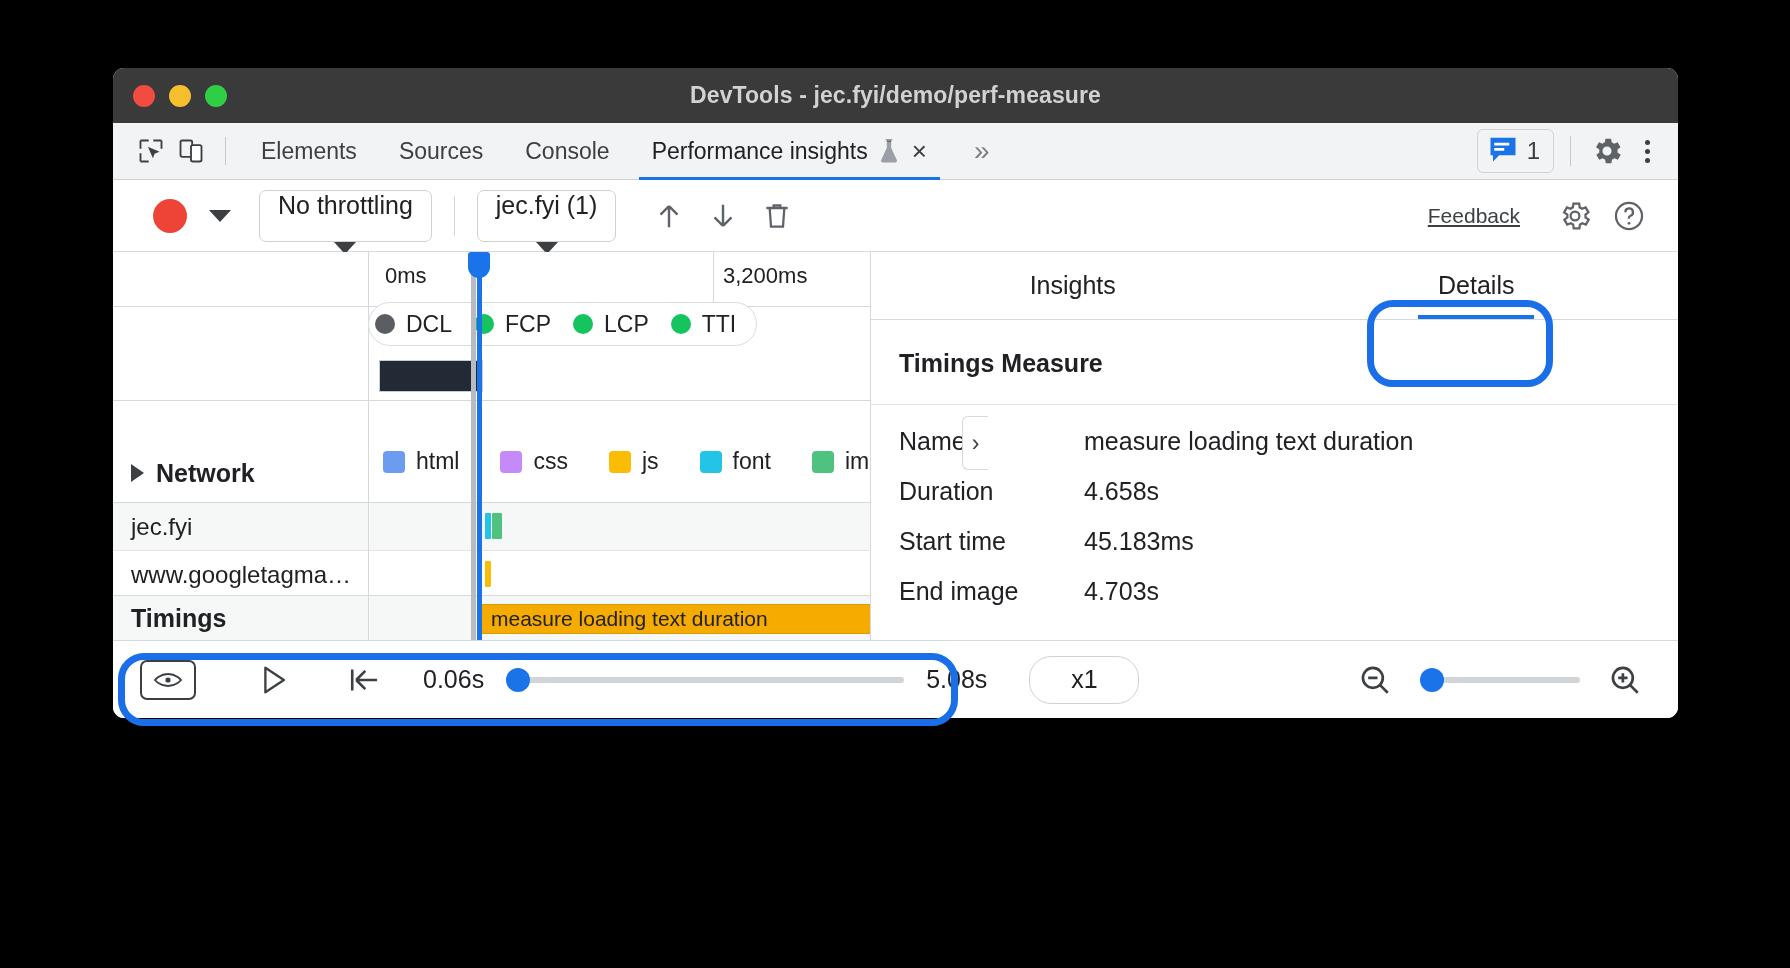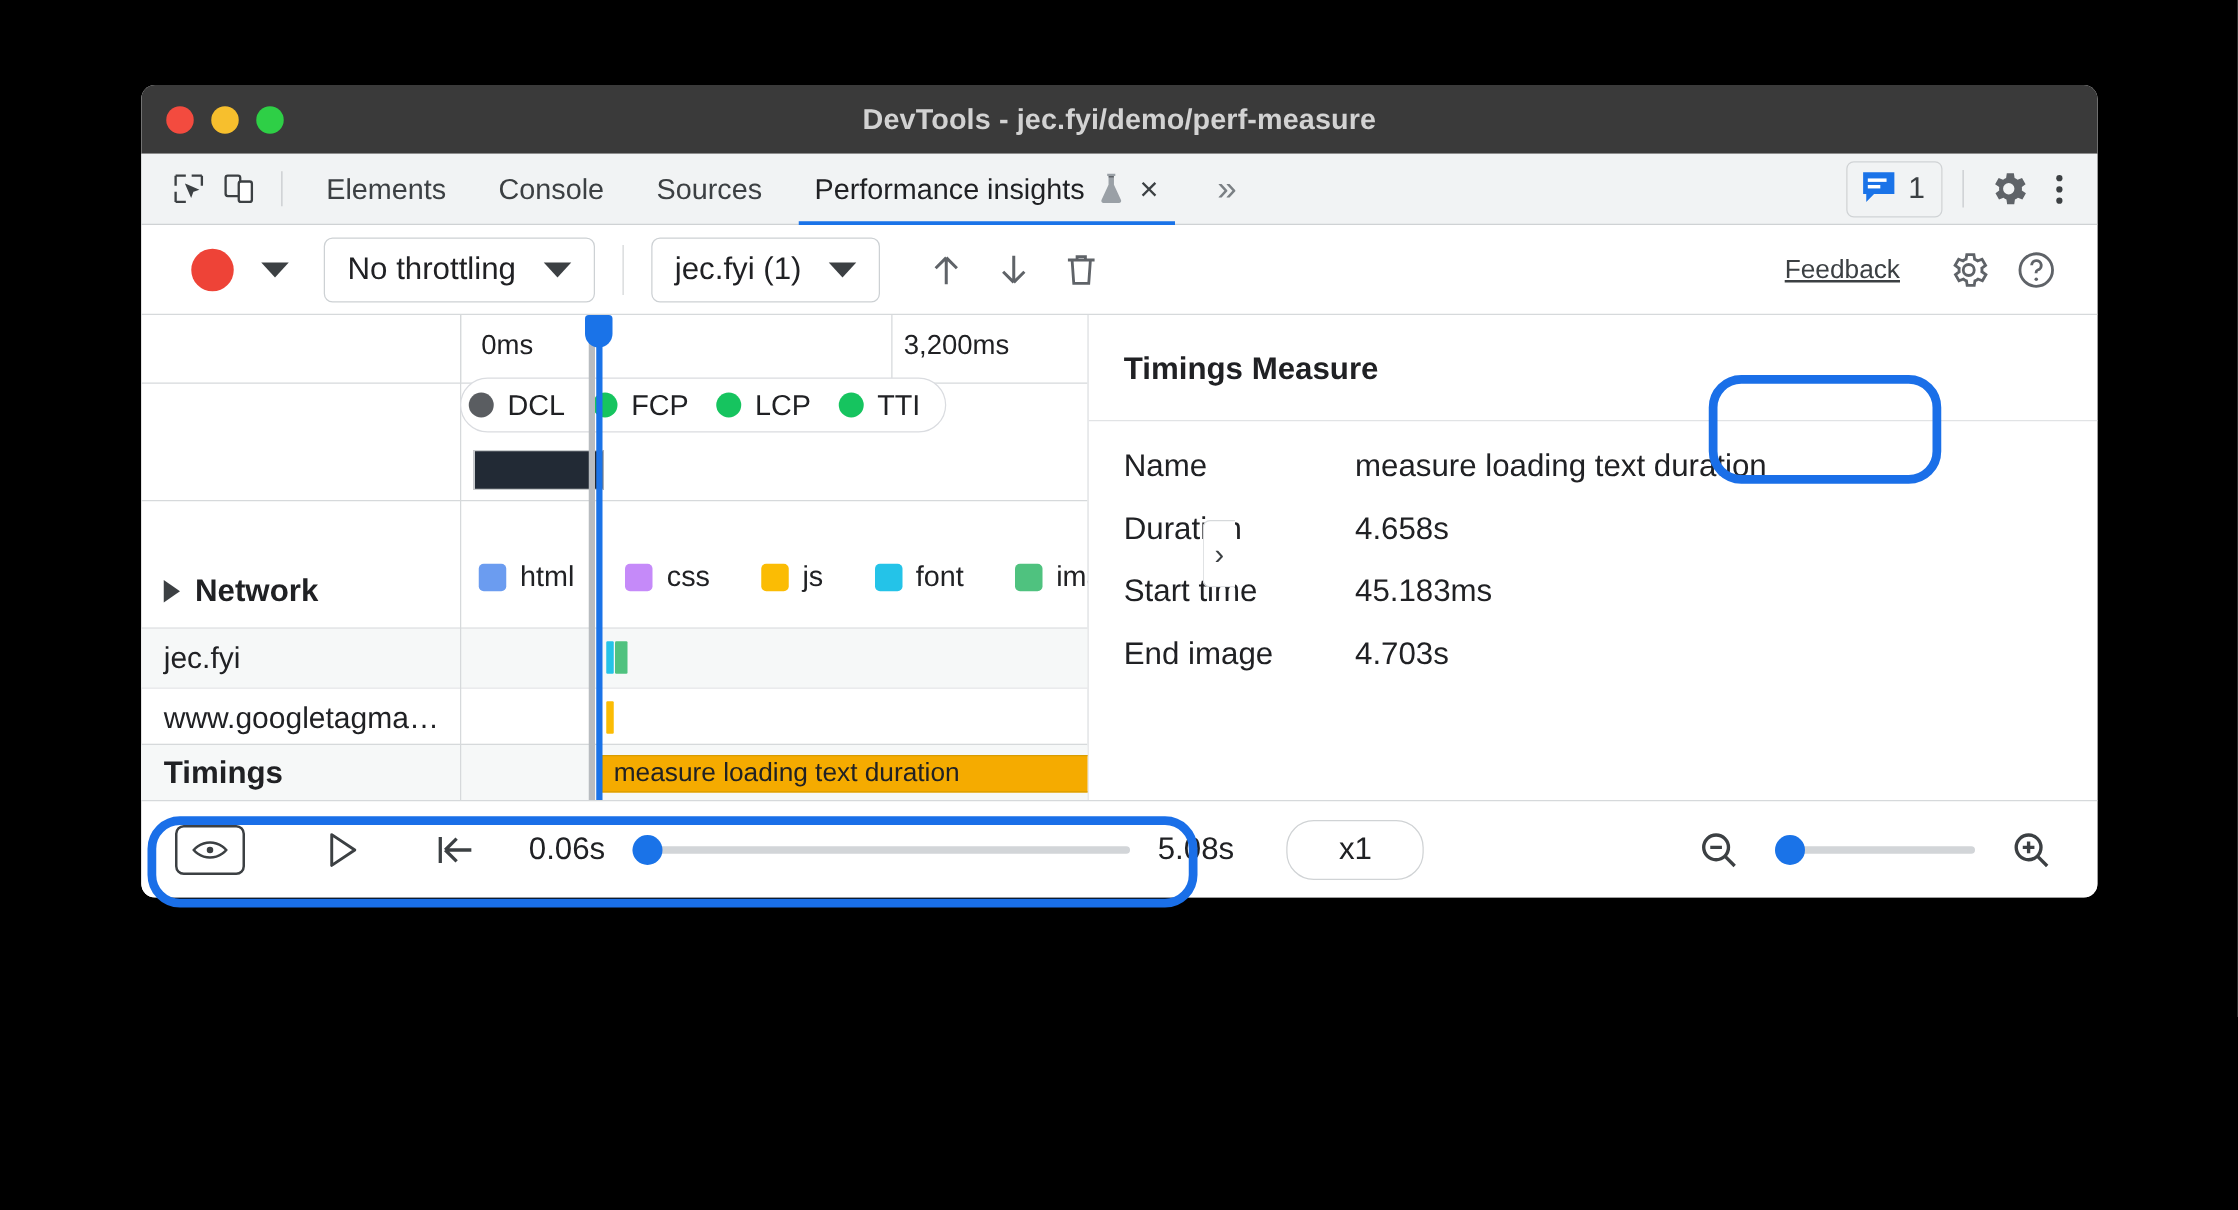--- a/index.html
+++ b/index.html
@@ -134,20 +134,21 @@
   .select {
     display: flex; align-items: center; justify-content: space-between;
     border: 1px solid #cdd1d4;
     border-radius: 7px;
     height: 52px;
     padding: 0 18px;
     font-size: 25px;
     color: #202124;
     background: #fff;
     gap: 22px;
+    flex-direction: column;
   }
   .select .caret { margin-left: 0; border-top-color: #3c4043; }
   .tool-sep { width: 1px; height: 40px; background: #d3d6d8; margin: 0 22px; }
   .icon-btn {
     width: 54px; height: 54px;
     display: flex; align-items: center; justify-content: center;
     color: #5f6368;
   }
   .feedback {
     margin-left: auto;
@@ -408,22 +409,22 @@
       </span>
       <span class="tb-icon">
         <svg width="28" height="28" viewBox="0 0 24 24" fill="none" stroke="#3c4043" stroke-width="1.6">
           <rect x="3" y="3" width="10" height="14" rx="1.5"></rect>
           <rect x="12" y="7" width="9" height="14" rx="1.5" fill="#fff"></rect>
         </svg>
       </span>
       <span class="tb-sep"></span>
 
       <span class="panel-tab">Elements</span>
+      <span class="panel-tab">Sources</span>
       <span class="panel-tab">Console</span>
-      <span class="panel-tab">Sources</span>
       <span class="panel-tab active">
         <span>Performance insights</span>
         <span class="flask-icon">
           <svg width="22" height="26" viewBox="0 0 20 24">
             <path d="M7 1h6v1.5h-1V9l5.2 11.3c.5 1.1-.3 2.2-1.5 2.2H4.3c-1.2 0-2-1.1-1.5-2.2L8 9V2.5H7z" fill="#9aa0a6"></path>
             <path d="M8.1 2.6h3.8v1H8.1z" fill="#5f6368"></path>
           </svg>
         </span>
         <span class="close-x">×</span>
       </span>
@@ -584,20 +585,24 @@
         </div>
 
         <div class="tl-divider-v"></div>
         <div class="playhead-ghost"></div>
         <div class="playhead">
           <span class="playhead-head"></span>
         </div>
       </div>
 
       <div class="right-pane">
+        <div class="rp-tabs">
+          <span class="rp-tab">Insights</span>
+          <span class="rp-tab active">Details</span>
+        </div>
         <div class="rp-heading">Timings Measure</div>
         <div class="rp-fields">
           <div class="rp-field">
             <span class="rp-key">Name</span>
             <span class="rp-val">measure loading text duration</span>
           </div>
           <div class="rp-field">
             <span class="rp-key">Duration</span>
             <span class="rp-val">4.658s</span>
           </div>

